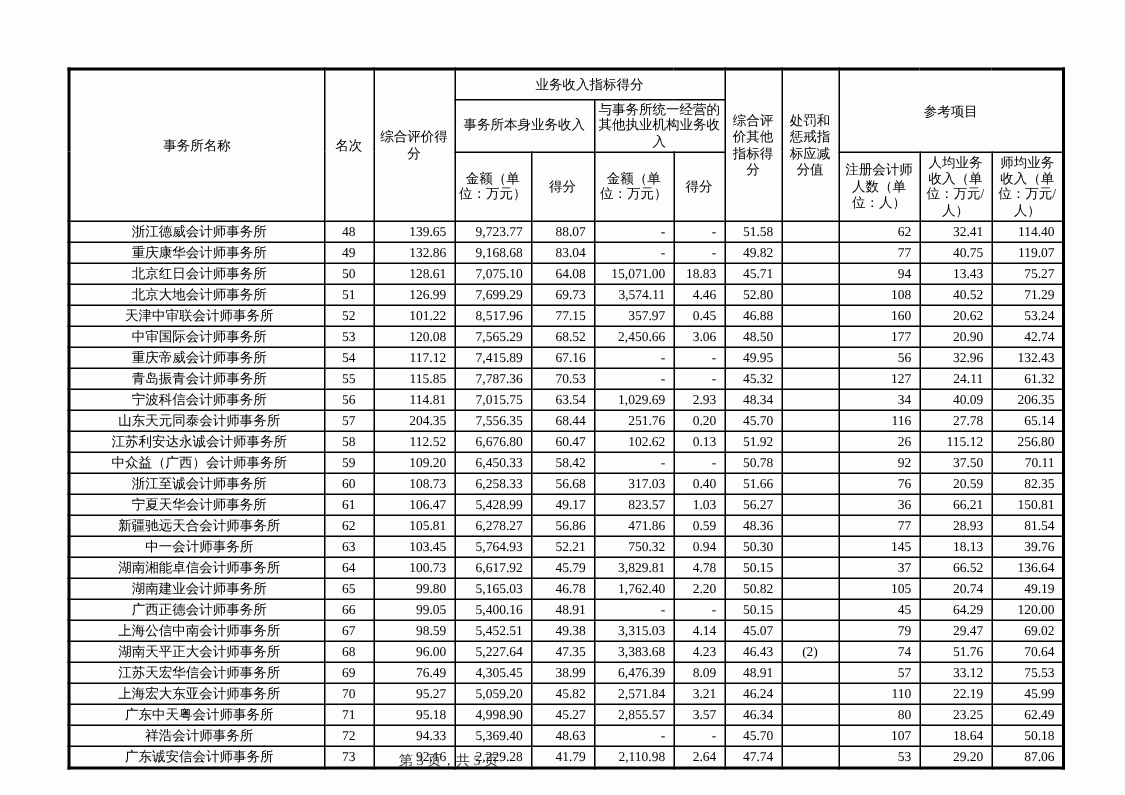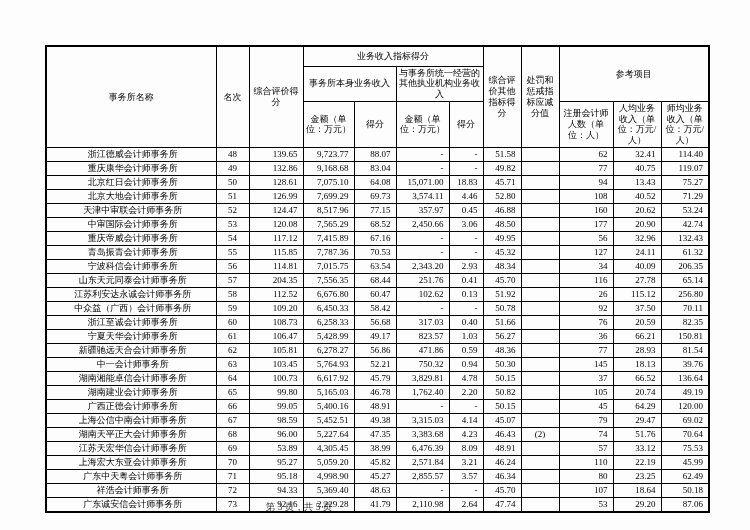--- a/index.html
+++ b/index.html
@@ -129,21 +129,21 @@
           <td class="c6">4.46</td>
           <td class="c7">52.80</td>
           <td class="c8"></td>
           <td class="c9">108</td>
           <td class="c10">40.52</td>
           <td class="c11">71.29</td>
         </tr>
         <tr>
           <td class="c0">天津中审联会计师事务所</td>
           <td class="c1">52</td>
-          <td class="c2">124.47</td>
+          <td class="c2">101.22</td>
           <td class="c3">8,517.96</td>
           <td class="c4">77.15</td>
           <td class="c5">357.97</td>
           <td class="c6">0.45</td>
           <td class="c7">46.88</td>
           <td class="c8"></td>
           <td class="c9">160</td>
           <td class="c10">20.62</td>
           <td class="c11">53.24</td>
         </tr>
@@ -188,36 +188,36 @@
           <td class="c9">127</td>
           <td class="c10">24.11</td>
           <td class="c11">61.32</td>
         </tr>
         <tr>
           <td class="c0">宁波科信会计师事务所</td>
           <td class="c1">56</td>
           <td class="c2">114.81</td>
           <td class="c3">7,015.75</td>
           <td class="c4">63.54</td>
-          <td class="c5">2,343.20</td>
+          <td class="c5">1,029.69</td>
           <td class="c6">2.93</td>
           <td class="c7">48.34</td>
           <td class="c8"></td>
           <td class="c9">34</td>
           <td class="c10">40.09</td>
           <td class="c11">206.35</td>
         </tr>
         <tr>
           <td class="c0">山东天元同泰会计师事务所</td>
           <td class="c1">57</td>
           <td class="c2">204.35</td>
           <td class="c3">7,556.35</td>
           <td class="c4">68.44</td>
           <td class="c5">251.76</td>
-          <td class="c6">0.41</td>
+          <td class="c6">0.20</td>
           <td class="c7">45.70</td>
           <td class="c8"></td>
           <td class="c9">116</td>
           <td class="c10">27.78</td>
           <td class="c11">65.14</td>
         </tr>
         <tr>
           <td class="c0">江苏利安达永诚会计师事务所</td>
           <td class="c1">58</td>
           <td class="c2">112.52</td>
@@ -367,21 +367,21 @@
           <td class="c6">4.23</td>
           <td class="c7">46.43</td>
           <td class="c8">(2)</td>
           <td class="c9">74</td>
           <td class="c10">51.76</td>
           <td class="c11">70.64</td>
         </tr>
         <tr>
           <td class="c0">江苏天宏华信会计师事务所</td>
           <td class="c1">69</td>
-          <td class="c2">53.89</td>
+          <td class="c2">76.49</td>
           <td class="c3">4,305.45</td>
           <td class="c4">38.99</td>
           <td class="c5">6,476.39</td>
           <td class="c6">8.09</td>
           <td class="c7">48.91</td>
           <td class="c8"></td>
           <td class="c9">57</td>
           <td class="c10">33.12</td>
           <td class="c11">75.53</td>
         </tr>

